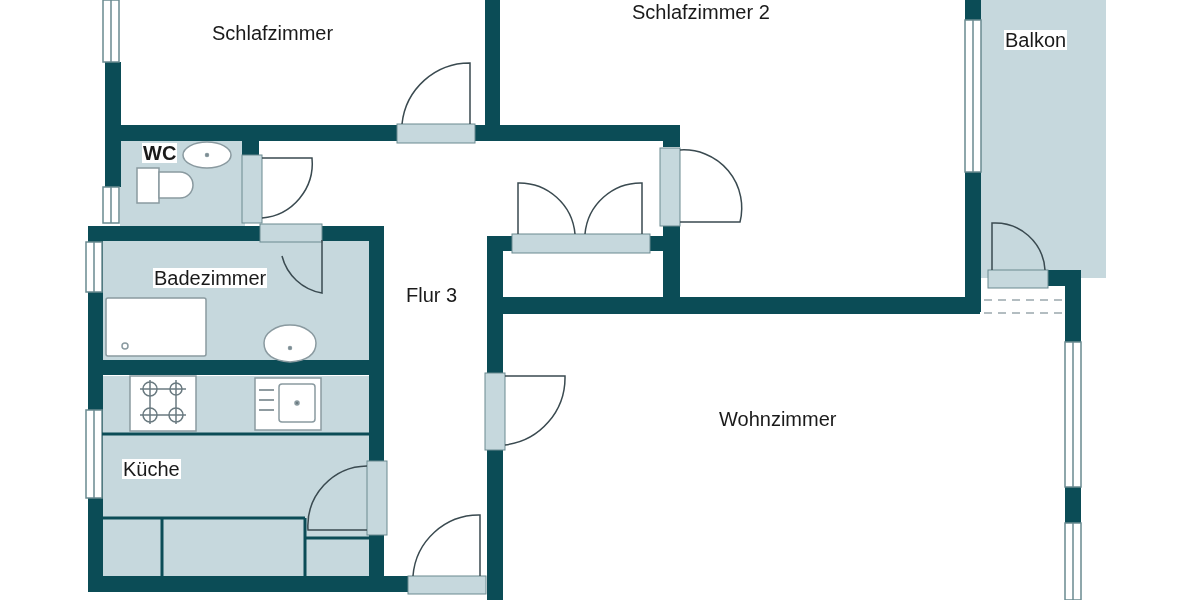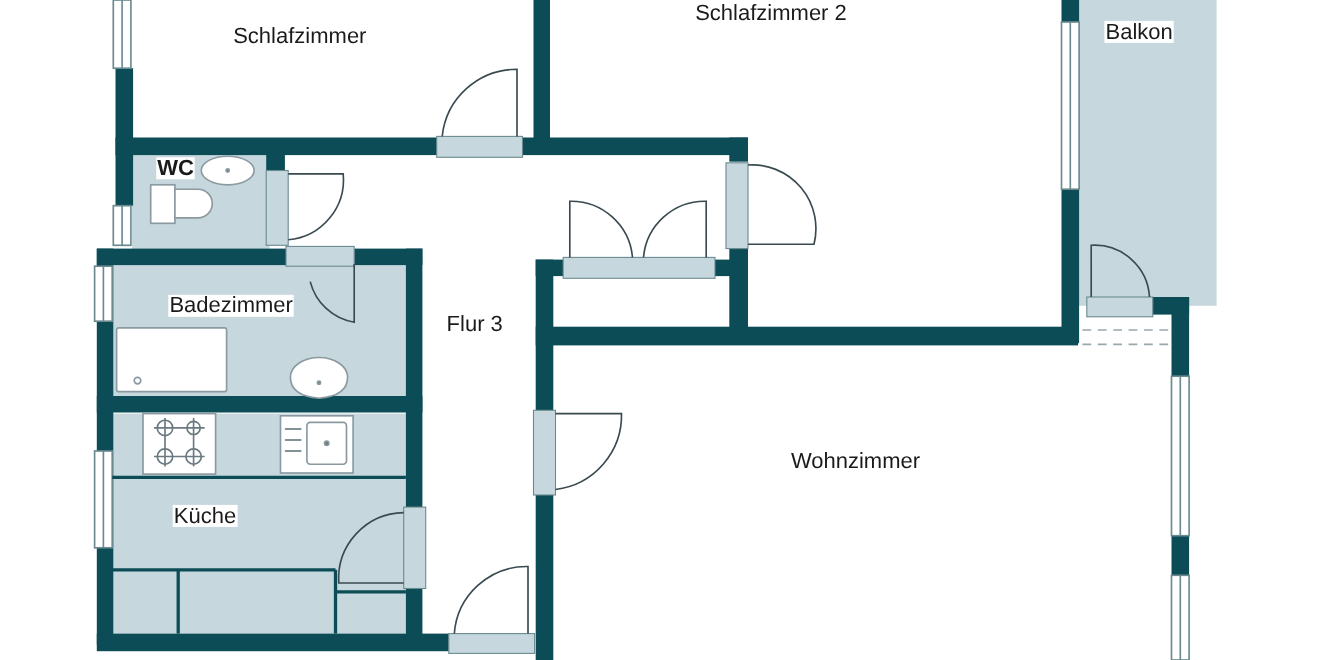--- a/index.html
+++ b/index.html
@@ -140,18 +140,18 @@
     <line x1="102" y1="434" x2="369" y2="434" stroke="#0b4c56" stroke-width="3"></line>
     <line x1="102" y1="518" x2="305" y2="518" stroke="#0b4c56" stroke-width="3"></line>
     <line x1="305" y1="518" x2="305" y2="576" stroke="#0b4c56" stroke-width="3"></line>
     <line x1="162" y1="518" x2="162" y2="576" stroke="#0b4c56" stroke-width="3"></line>
     <line x1="305" y1="538" x2="369" y2="538" stroke="#0b4c56" stroke-width="3"></line>
   </g>
 </svg>
 
 <span class="lbl" style="left:212px;top:23px;">Schlafzimmer</span>
 <span class="lbl" style="left:632px;top:2px;">Schlafzimmer 2</span>
-<span class="lbl bg" style="left:1004px;top:19px;">Balkon</span>
+<span class="lbl bg" style="left:1004px;top:30px;">Balkon</span>
 <span class="lbl bg" style="left:142px;top:143px;font-weight:bold;">WC</span>
 <span class="lbl bg" style="left:153px;top:268px;">Badezimmer</span>
 <span class="lbl" style="left:406px;top:285px;">Flur 3</span>
-<span class="lbl bg" style="left:122px;top:459px;margin-left:35px;">Küche</span>
+<span class="lbl bg" style="left:122px;top:459px;">Küche</span>
 <span class="lbl" style="left:719px;top:409px;text-align:center;">Wohnzimmer</span>
 
 </body></html>

